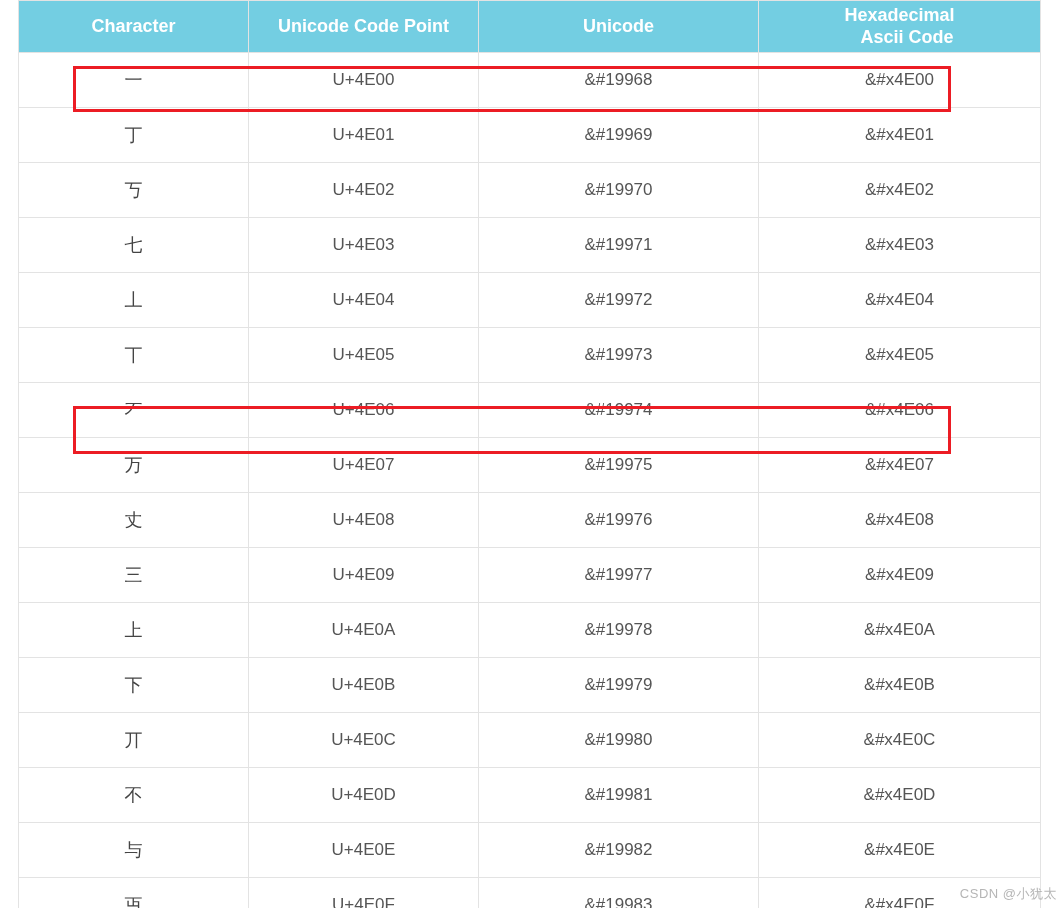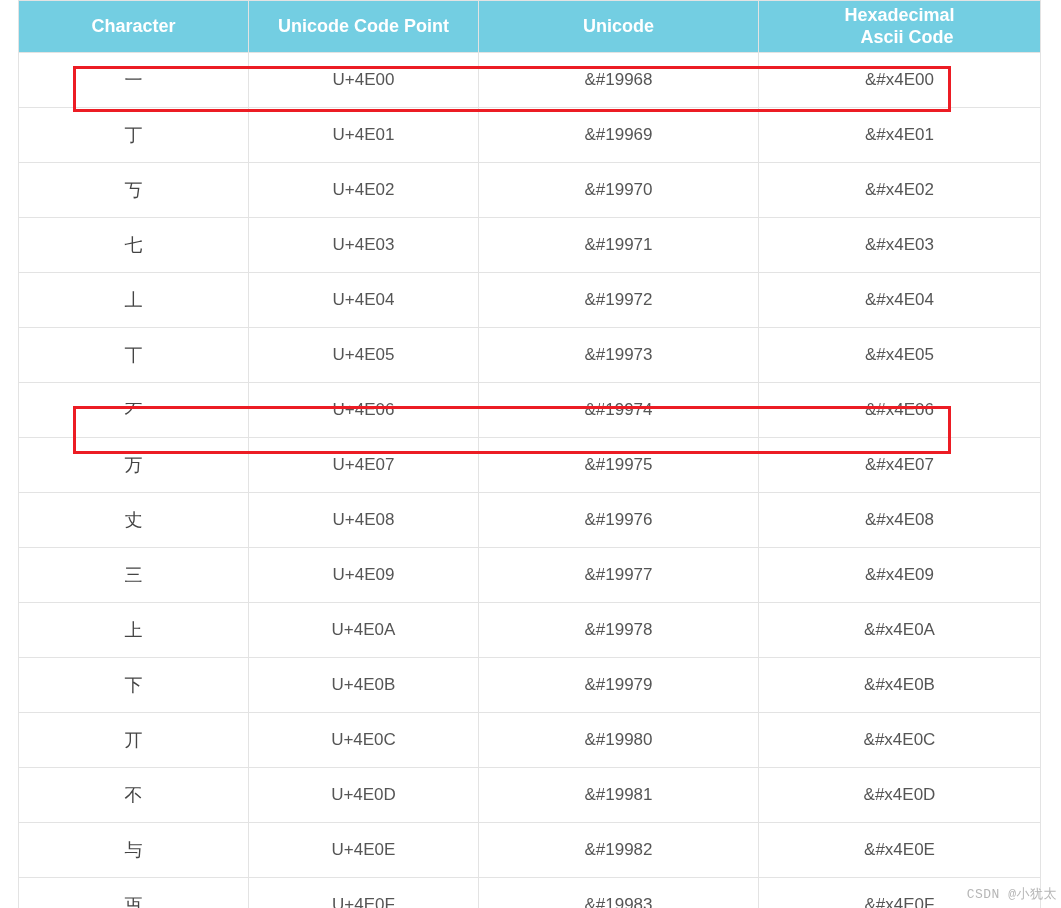--- a/index.html
+++ b/index.html
@@ -50,21 +50,21 @@
     pointer-events: none;
     z-index: 10;
   }
   .watermark {
     position: absolute;
     right: 4px;
     bottom: 5px;
     font-size: 13px;
     color: rgba(120,120,120,0.55);
     letter-spacing: 0.5px;
-    font-family: Liberation Mono, monospace;
+    font-family: Liberation Sans, sans-serif;
     margin-top: 30px;
   }
 </style>
 </head>
 <body>
 
 <table>
   <colgroup>
     <col class="c-char">
       <col class="c-code">

